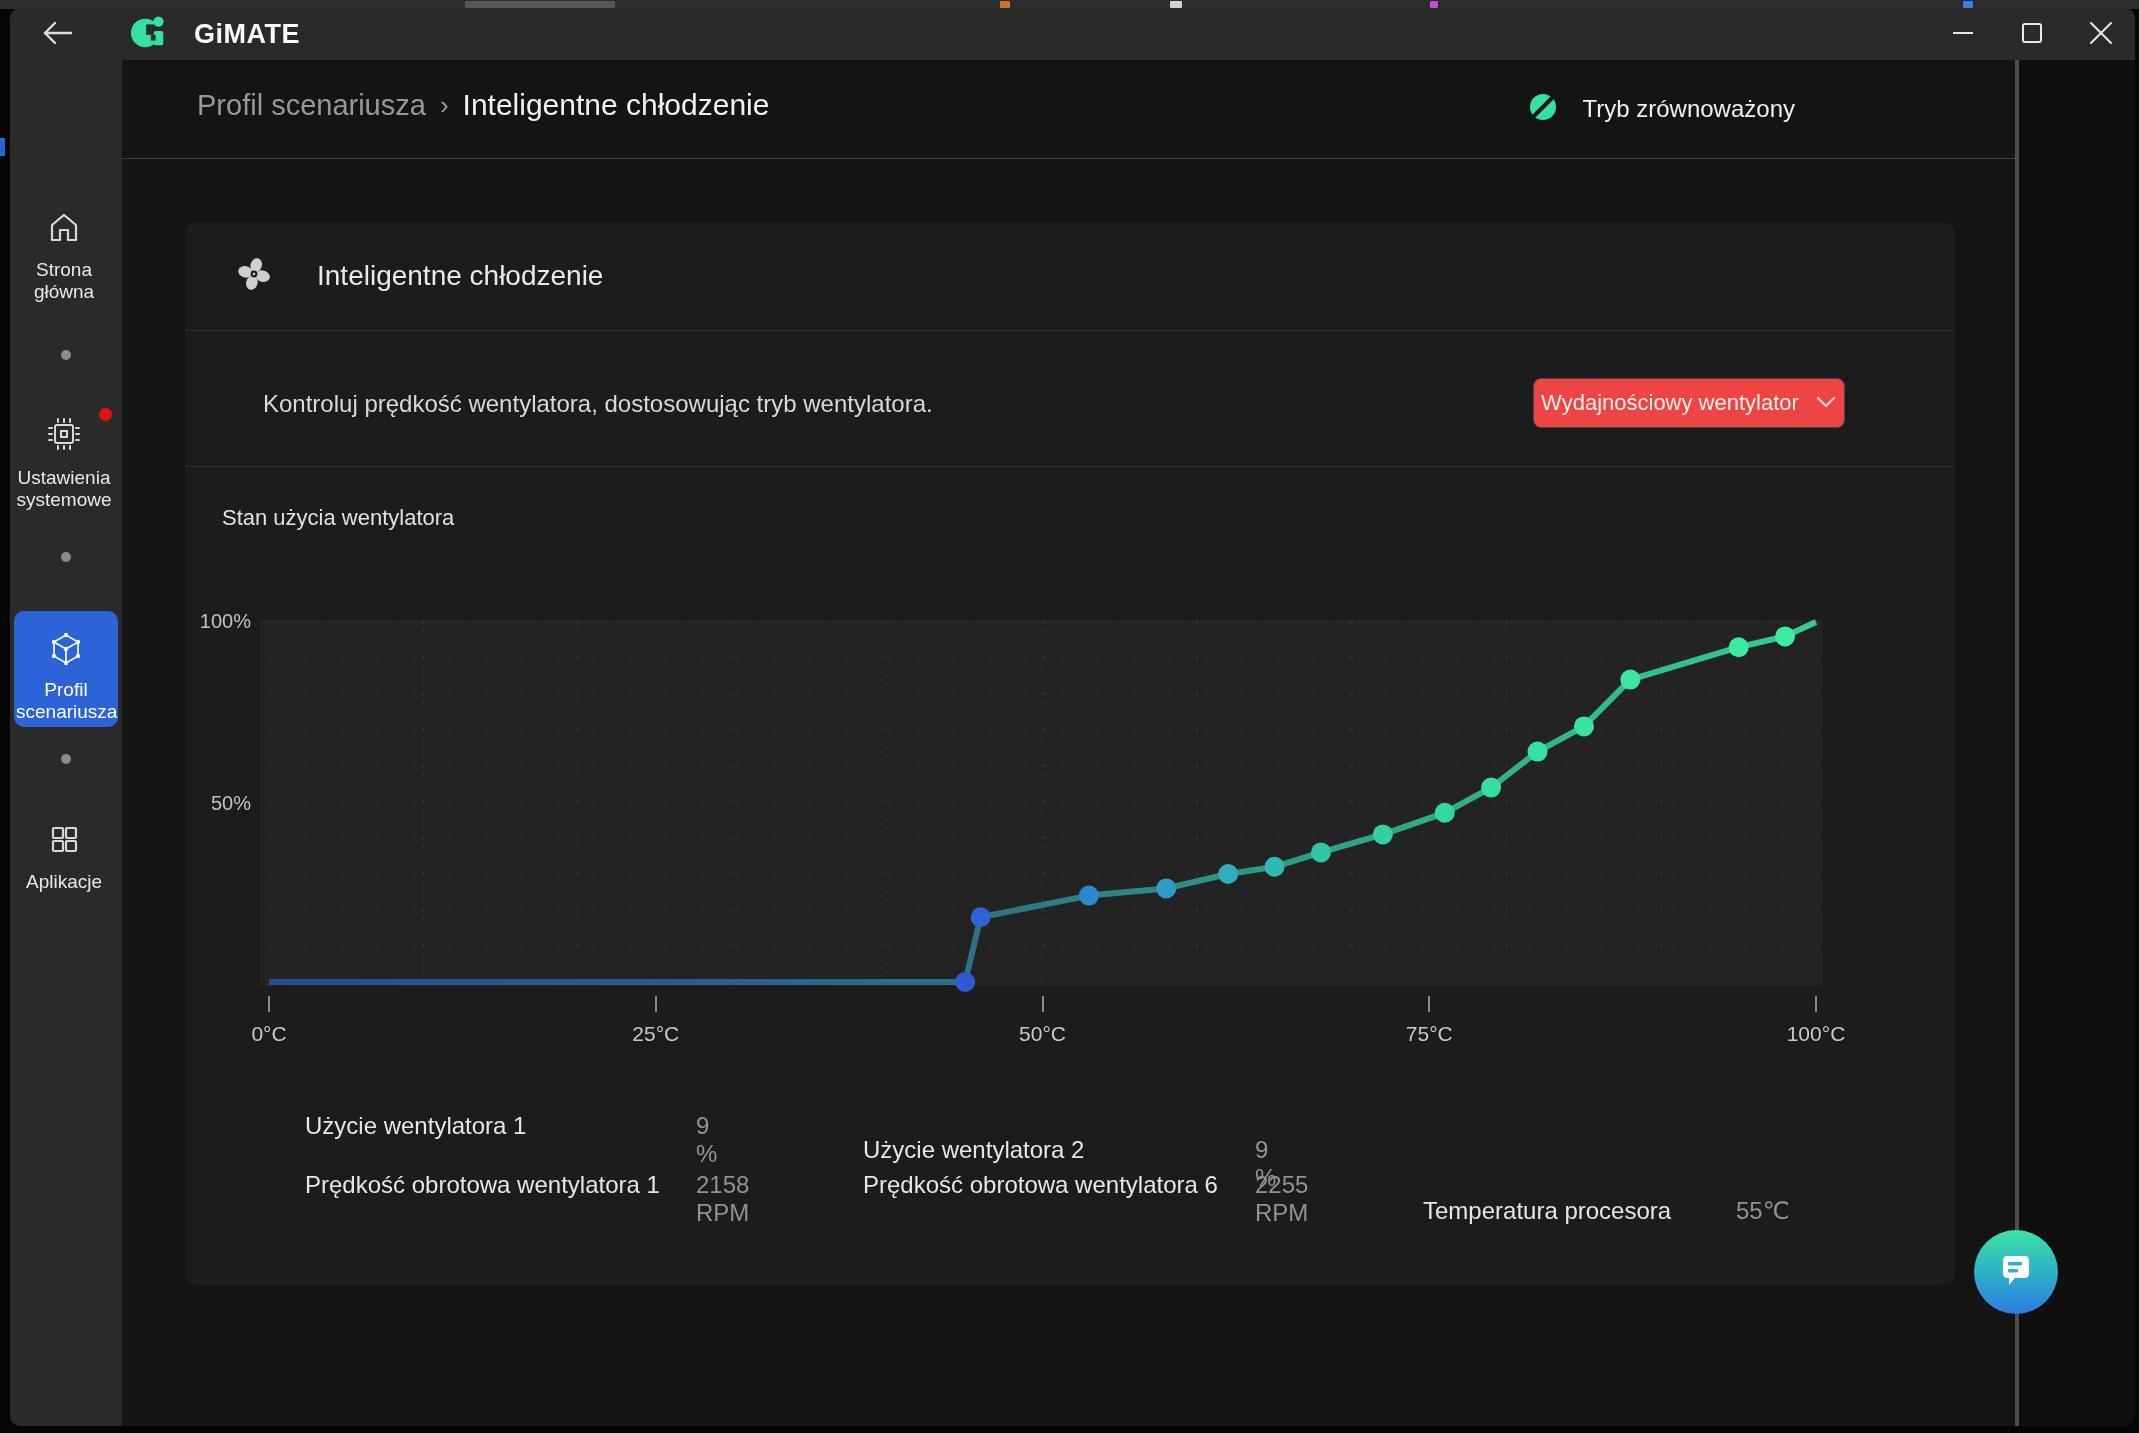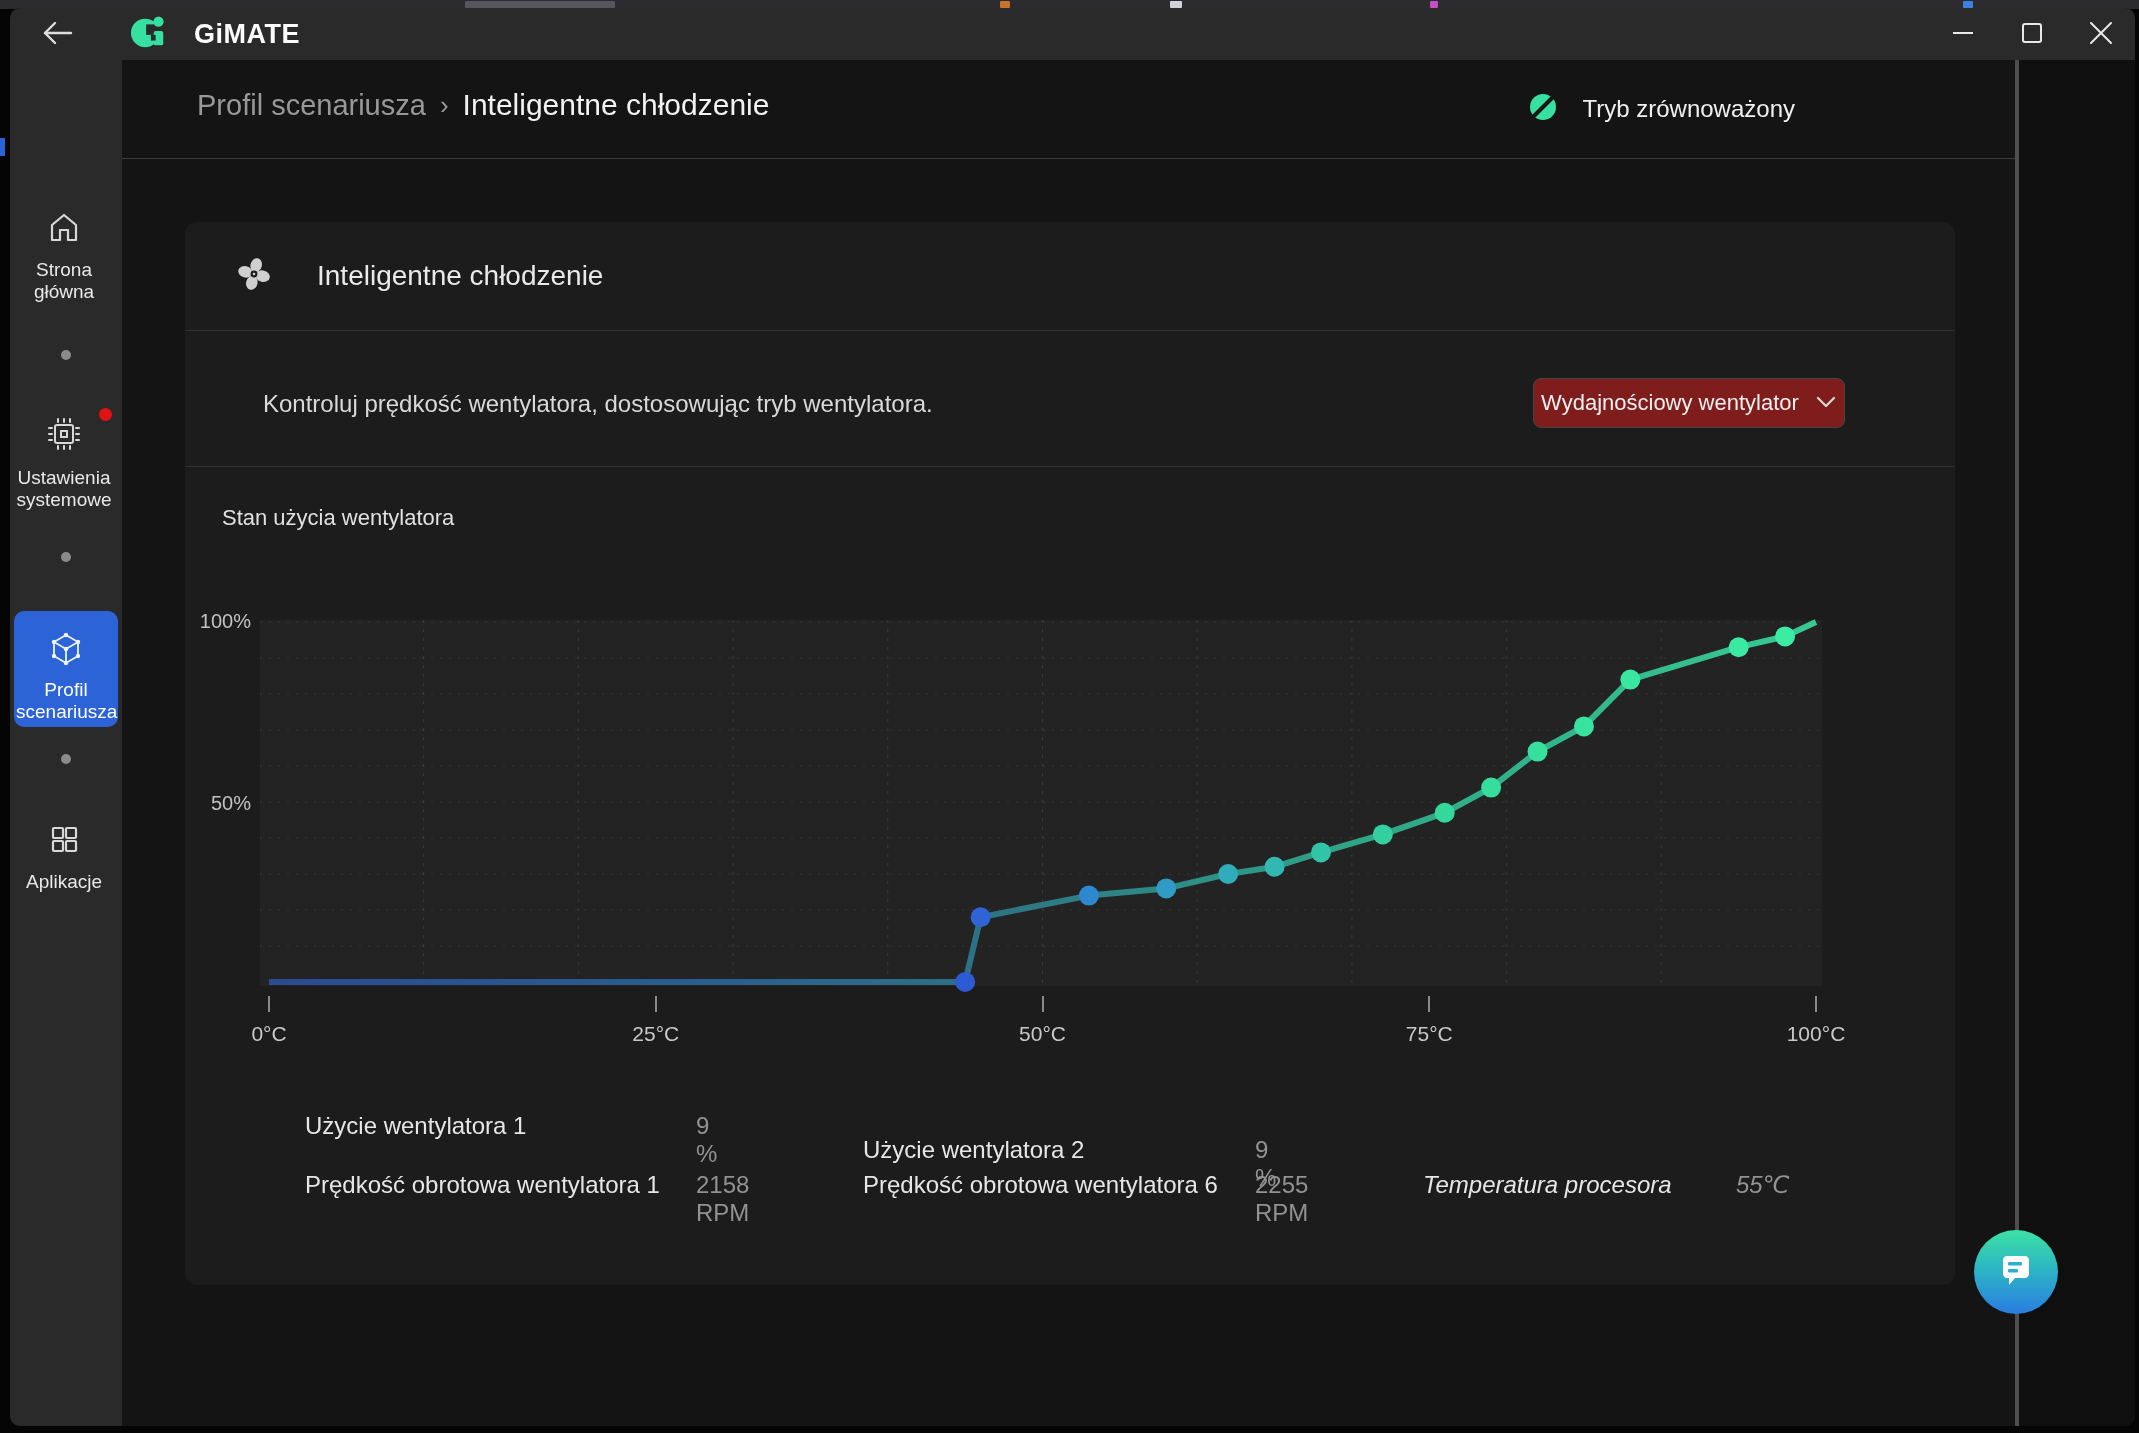--- a/index.html
+++ b/index.html
@@ -59,21 +59,21 @@
   .header-divider { position:absolute; left:112px; top:150px; width:1893px; height:1px; background:#3c3c3c; }
 
   
   .card { position:absolute; left:175px; top:214px; width:1770px; height:1063px;
     background:#1c1c1c; border-radius:12px; }
   .card-header { position:absolute; left:0; top:0; width:100%; height:108px; display:flex; align-items:center; }
   .card-header .fan { margin-left:50px; }
   .card-title { color:#e9e9e9; font-size:28px; font-weight:normal; margin-left:44px; }
   .card-div1 { position:absolute; left:0; top:108px; width:100%; height:1px; background:#303030; }
   .card-desc { position:absolute; left:78px; top:168px; color:#d9d9d9; font-size:24px; }
-  .dropdown { position:absolute; left:1348px; top:156px; width:312px; height:50px; background:#7f1d1d;
+  .dropdown { position:absolute; left:1348px; top:156px; width:312px; height:50px; background:#ef4444;
     border:1px solid #454545; border-radius:8px; display:flex; align-items:center; justify-content:center;
     gap:16px; cursor:pointer; }
   .dropdown .val { color:#efefef; font-size:22px; font-family:inherit; }
   .card-div2 { position:absolute; left:0; top:244px; width:100%; height:1px; background:#303030; }
   .chart-title { position:absolute; left:37px; top:283px; color:#e0e0e0; font-size:22px; }
 
   
   .plot { position:absolute; left:75px; top:398px; width:1562px; height:366px; background:#232323; }
   .plot svg { position:absolute; left:0; top:0; overflow:visible; }
   .ylab { position:absolute; width:66px; text-align:right; left:0; color:#c2c2c2; font-size:20px; }
@@ -83,21 +83,21 @@
   .x-axis .tlabel { position:absolute; top:30px; transform:translateX(-50%); color:#c8c8c8; font-size:21px; white-space:nowrap; }
 
   
   .stat { position:absolute; display:flex; font-size:24px; }
   .stat .lb { color:#e6e6e6; }
   .stat .vl { color:#929292; position:absolute; left:0; }
   .st1 { left:120px; top:890px; } .st1 .vl { left:391px; }
   .st2 { left:678px; top:914px; } .st2 .vl { left:392px; }
   .st3 { left:120px; top:949px; } .st3 .vl { left:391px; }
   .st4 { left:678px; top:949px; } .st4 .vl { left:392px; }
-  .st5 { left:1238px; top:949px;font-style:italic; } .st5 .vl { left:281px;margin-left:32px; }
+  .st5 { left:1238px; top:975px; } .st5 .vl { left:281px;margin-left:32px; }
 
   
   .chat-fab { position:absolute; left:1974px; top:1230px; width:84px; height:84px; border-radius:50%;
     border:none; cursor:pointer; background:linear-gradient(180deg,#3ce2a2 0%,#2db7c4 45%,#2a7ce2 100%);
     display:flex; align-items:center; justify-content:center; }
 
   .vgrid { stroke:#ffffff; stroke-opacity:.10; stroke-width:1; stroke-dasharray:3 6; }
   .hgrid { stroke:#ffffff; stroke-opacity:.09; stroke-width:1; stroke-dasharray:2 7; }
 </style>
 </head>

